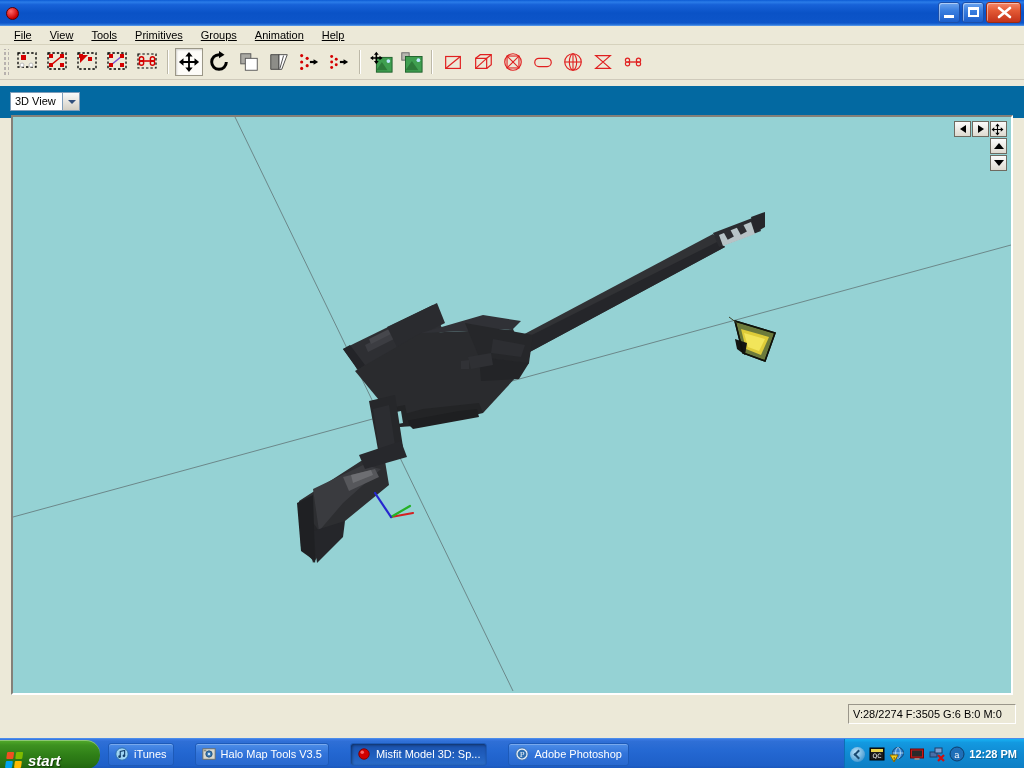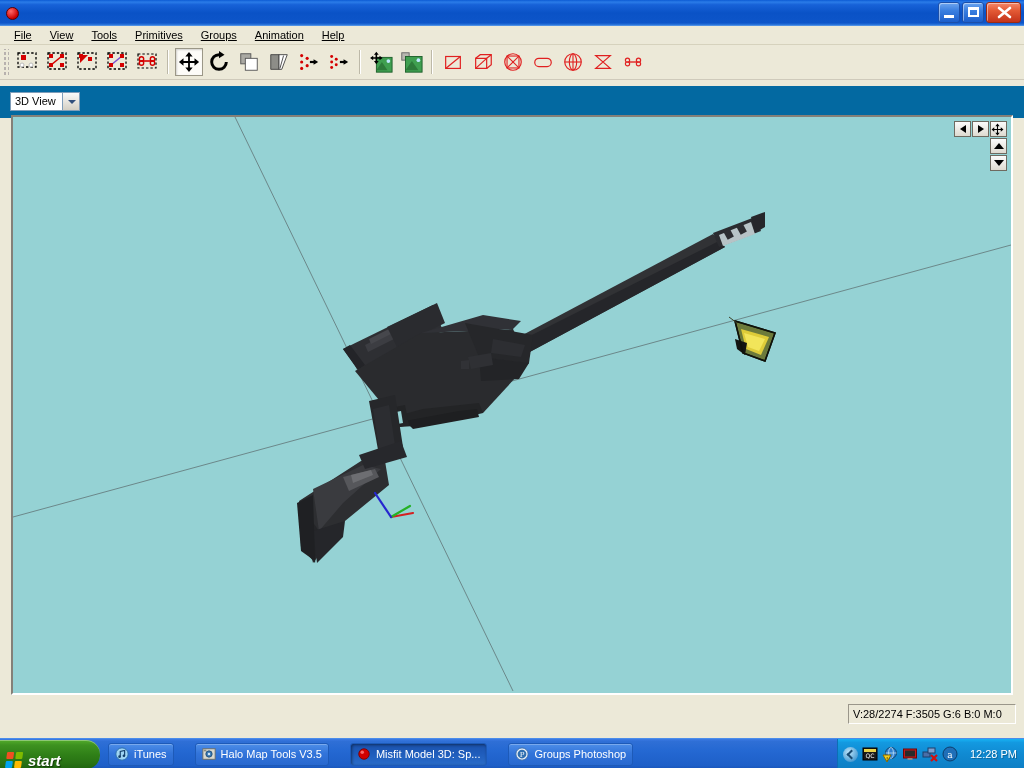--- a/index.html
+++ b/index.html
@@ -401,23 +401,24 @@
     left: 5px; top: 4px;
     width: 5px; height: 5px;
     border-left: 2px solid #1a4b72;
     border-bottom: 2px solid #1a4b72;
     transform: rotate(45deg);
   }
   .tray-icon { width: 16px; height: 16px; flex: 0 0 auto; position: relative; }
   .tray-clock {
     color: #fff;
     font-size: 11px;
-    margin-left: 8px;
+    margin-left: 0;
     text-shadow: 1px 1px 0 rgba(0,0,0,0.25);
     white-space: nowrap;
+    font-weight: bold;
   }
 </style>
 </head>
 <body>
 
 <div id="app">
 
   <div class="titlebar">
     <div class="tb-icon">
         <div class="dot"></div>
@@ -796,21 +797,21 @@
       </div>
 
       <div class="task">
         <span class="ticon">
           <svg width="14" height="14" viewBox="0 0 16 16">
             <circle cx="8" cy="8" r="7" fill="#e8eef5" stroke="#3a6ea8"></circle>
             <circle cx="8" cy="8" r="5" fill="#2f6fb0"></circle>
             <text x="8" y="11.5" font-size="8" font-family="DejaVu Serif, serif" fill="#fff" text-anchor="middle">P</text>
           </svg>
         </span>
-        <span>Groups Photoshop</span>
+        <span>Adobe Photoshop</span>
       </div>
     </div>
 
     <div class="tray">
       <div class="tray-chev"></div>
 
       <div class="tray-icon">
         <svg width="16" height="16" viewBox="0 0 16 16">
           <rect x="1" y="2" width="14" height="12" fill="#1a1a1a" stroke="#000"></rect>
           <rect x="2" y="3" width="12" height="3" fill="#e8d24a"></rect>

